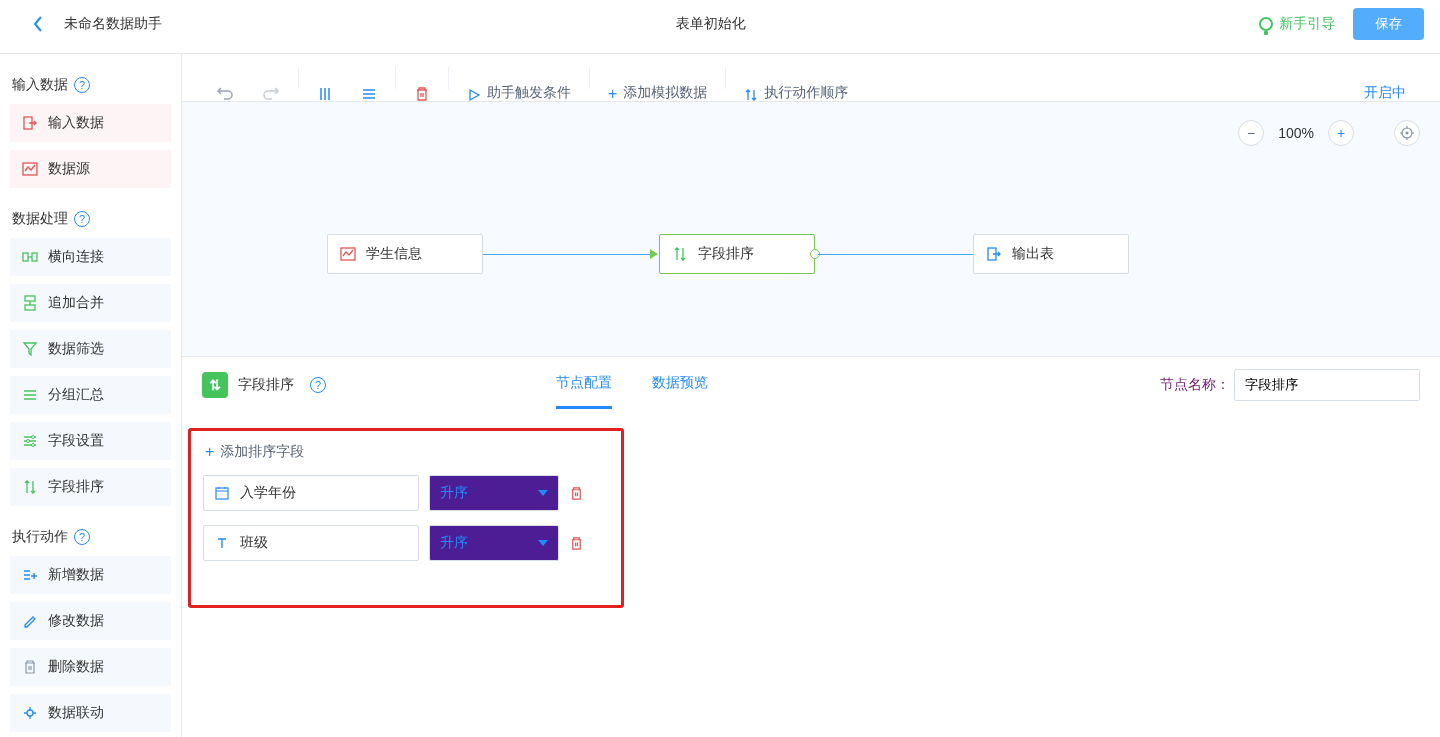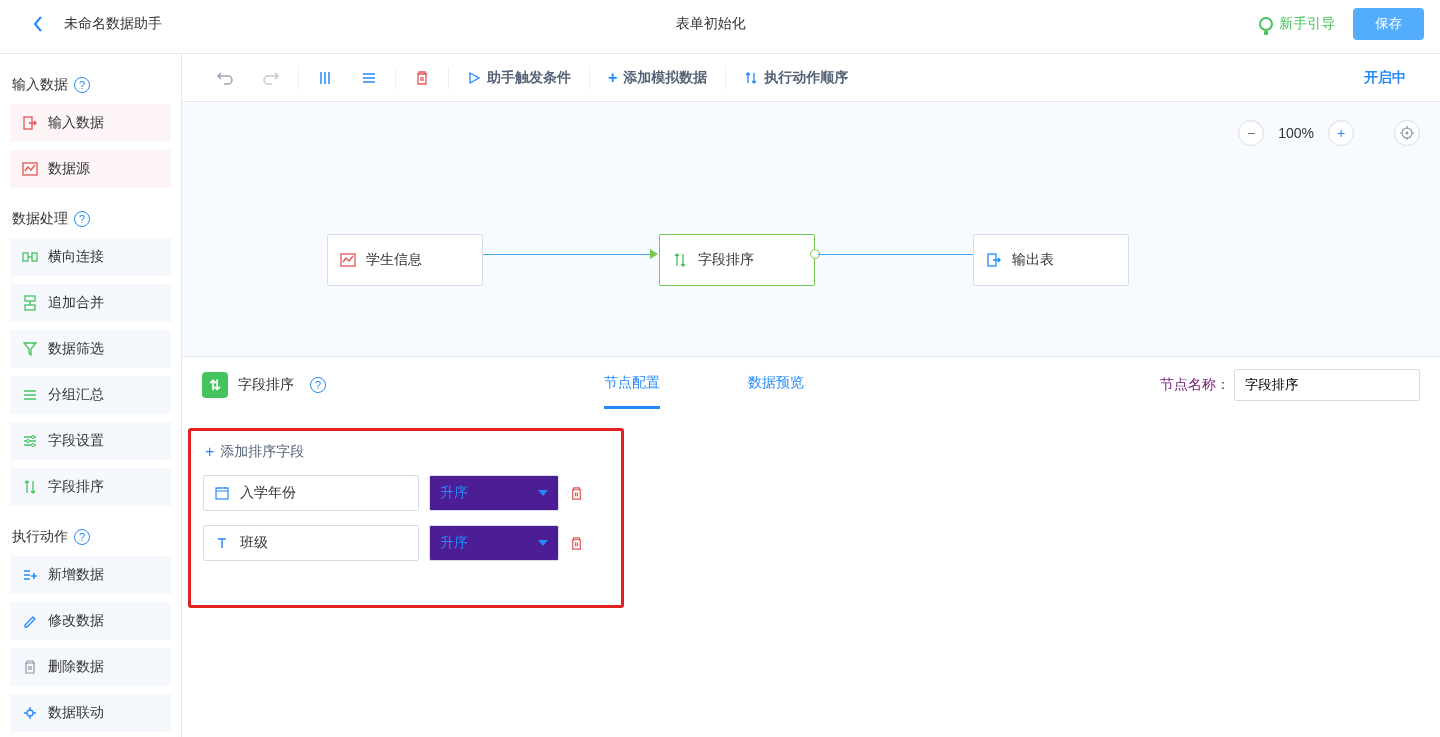--- a/index.html
+++ b/index.html
@@ -28,45 +28,45 @@
 .ico-green { color: #45c35d; }
 .ico-blue { color: #248af9; }
 .ico-gray { color: #8b97a7; }
 .side-label { color: #333; }
 
 
 .main { flex: 1; display: flex; flex-direction: column; }
 
 
 .toolbar { height: 48px; border-bottom: 1px solid #e4e8ee; display: flex; align-items: center; padding: 0 20px; gap: 0; }
-.tb-btn { display: flex; align-items: center; gap: 6px; padding: 0 14px; height: 48px; color: #566377; cursor: pointer; font-weight: bold; }
+.tb-btn { display: flex; align-items: flex-end; gap: 6px; padding: 0 14px; height: 48px; color: #566377; cursor: pointer; }
 .tb-div { width: 1px; height: 22px; background: #edf0f4; margin: 0 4px; }
 .tb-btn.blue { color: #248af9; }
 .tb-btn.trash { color: #e35555; }
 .tb-spacer { flex: 1; }
 
 
 .canvas { flex: 0 0 254px; position: relative; background: #f7fbff; }
 .zoom-ctrl { position: absolute; right: 20px; top: 18px; display: flex; align-items: center; gap: 14px; }
 .zoom-btn { width: 26px; height: 26px; border: 1px solid #d7dde6; border-radius: 50%; background: #fff; display: flex; align-items: center; justify-content: center; color: #606f82; cursor: pointer; }
 .zoom-txt { color: #333; }
 .target-btn { width: 26px; height: 26px; border: 1px solid #d7dde6; border-radius: 50%; background: #fff; display: flex; align-items: center; justify-content: center; color: #606f82; cursor: pointer; margin-left: 26px; }
 
-.node { position: absolute; width: 156px; height: 52px; background: #fff; border: 1px solid #d7dde6; display: flex; align-items: center; padding: 0 12px; gap: 10px; border-radius: 2px; }
+.node { position: absolute; width: 156px; height: 40px; background: #fff; border: 1px solid #d7dde6; display: flex; align-items: center; padding: 0 12px; gap: 10px; border-radius: 2px; }
 .node.sel { border: 1px solid #7ac74f; }
 .node-handle { position: absolute; width: 10px; height: 10px; background: #fff; border: 1px solid #7ac74f; border-radius: 50%; top: 14px; }
 .node-line { position: absolute; height: 1px; background: #44a7f3; }
 .tri { position: absolute; width: 0; height: 0; border-top: 5px solid transparent; border-bottom: 5px solid transparent; border-left: 8px solid #7ac74f; }
 
 
 .config-head { height: 56px; border-top: 1px solid #e4e8ee; display: flex; align-items: center; padding: 0 20px; }
 .config-title { display: flex; align-items: center; gap: 10px; }
 .badge-sort { width: 26px; height: 26px; background: #45c35d; color: #fff; border-radius: 4px; display: flex; align-items: center; justify-content: center; font-size: 14px; font-weight: bold; }
 .config-tabs { display: flex; gap: 40px; margin-left: 230px; }
-.config-tab { padding: 14px 0; color: #333; cursor: pointer; margin-left: 48px; }
+.config-tab { padding: 14px 0; color: #333; cursor: pointer; }
 .config-tab.active { color: #248af9; border-bottom: 3px solid #248af9; }
 .config-tab.link { color: #248af9; border-bottom: 3px solid transparent; }
 .config-title .help-q { margin-left: 6px; }
 .config-spacer { flex: 1; }
 .node-name-label { color: #701a75; margin-right: 4px; }
 .node-name-input { width: 186px; height: 32px; border: 1px solid #d7dde6; padding: 0 10px; border-radius: 2px; }
 
 
 .config-body { flex: 1; padding: 16px 6px; }
 .highlight-box { border: 3px solid #e32020; width: 436px; padding: 12px 12px 30px 12px; border-radius: 3px; }

